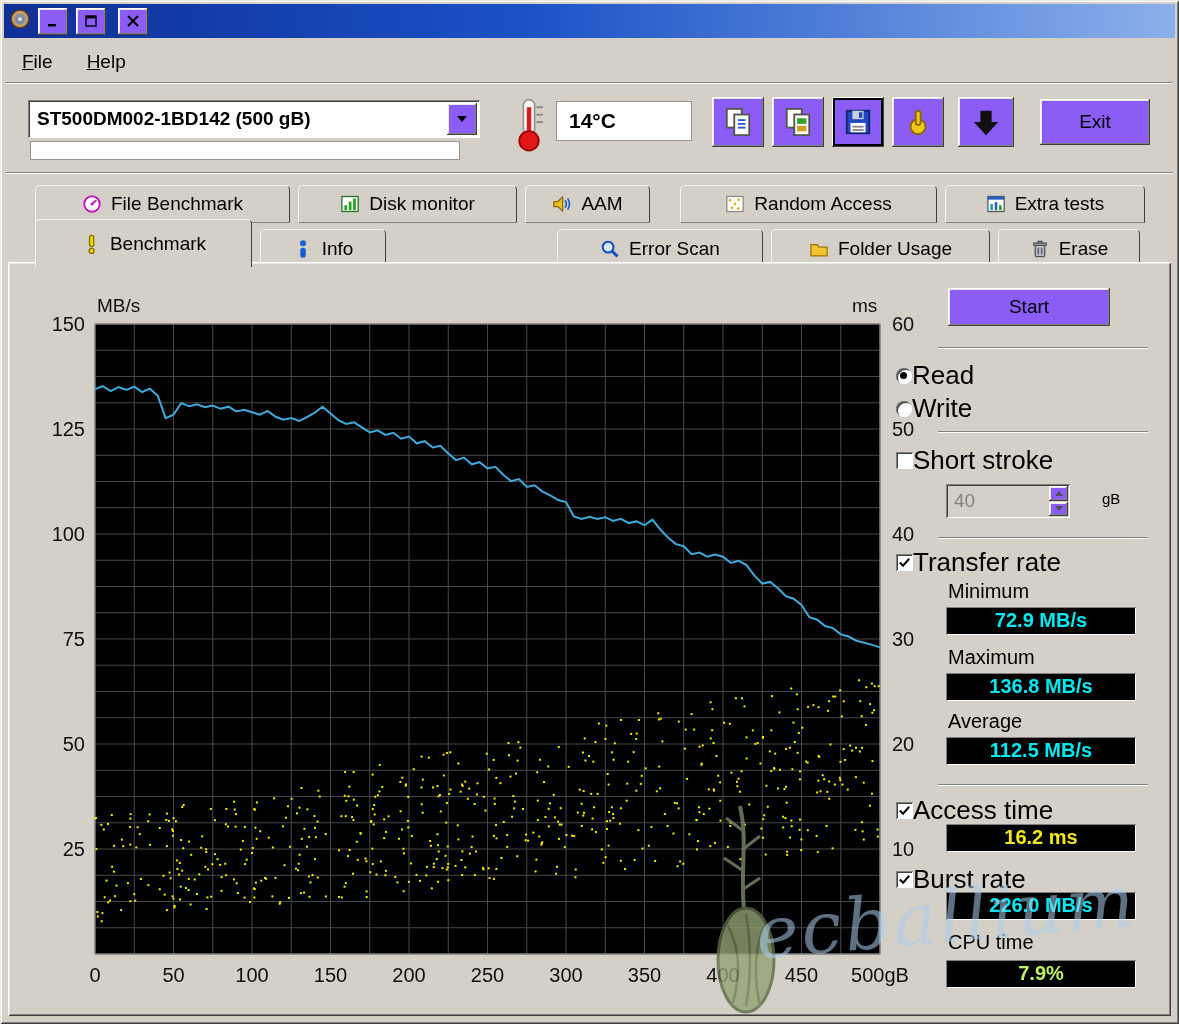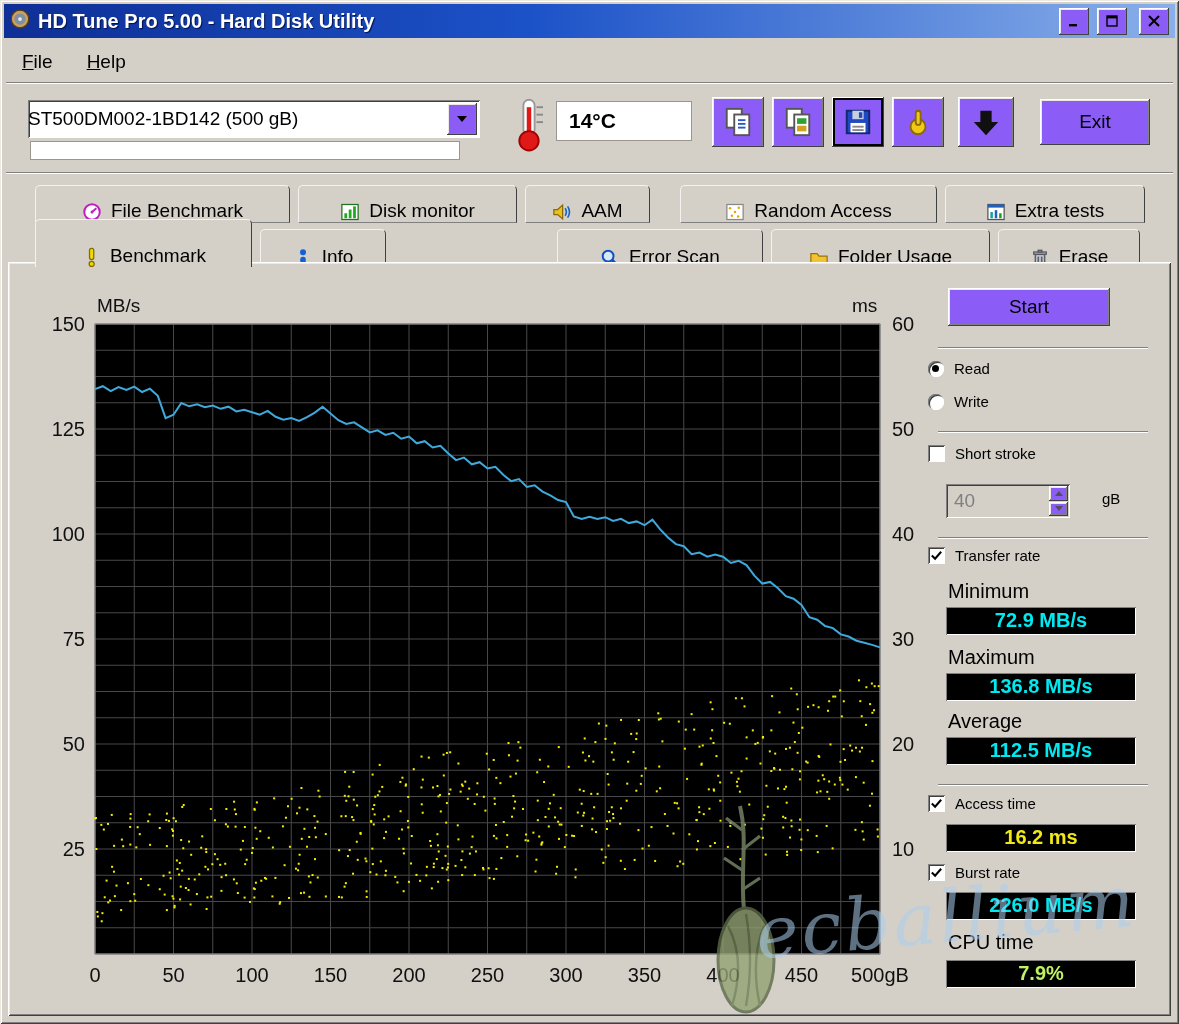--- a/index.html
+++ b/index.html
@@ -21,49 +21,49 @@
 
   
   .menubar{position:absolute;left:8px;top:44px;height:36px;display:flex;align-items:center;gap:6px}
   .menu-item{display:inline-block;font-size:19px;padding:5px 14px}
   .menu-item::first-letter{text-decoration:underline}
   .menu-divider{position:absolute;left:6px;top:82px;width:1167px}
   .toolbar-divider{position:absolute;left:6px;top:172px;width:1167px}
 
   
   .combo{position:absolute;left:28px;top:100px;width:452px;height:38px;display:flex;align-items:center}
-  .combo-text{flex:1;font-size:19px;font-weight:normal;white-space:nowrap;overflow:hidden}
+  .combo-text{flex:1;font-size:19px;font-weight:bold;padding-left:9px;white-space:nowrap;overflow:hidden}
   .combo-btn{width:30px;height:32px;margin-right:3px;display:flex;align-items:center;justify-content:center}
   .progress-strip{position:absolute;left:30px;top:141px;width:430px;height:19px;background:#fff;border:1px solid #9a968e}
   .thermo{position:absolute;left:506px;top:96px}
   .tempbox{position:absolute;left:556px;top:101px;width:136px;height:40px;background:#fff;border:1px solid #9a968e;
     display:flex;align-items:center;padding-left:12px;font-size:21px;font-weight:bold}
   .toolbtn{position:absolute;top:97px;width:52px;height:50px;display:flex;align-items:center;justify-content:center;cursor:default}
   .toolbtn.focused{outline:2px solid #000;outline-offset:-3px}
   .exitbtn{position:absolute;left:1040px;top:99px;width:110px;height:46px;display:flex;align-items:center;justify-content:center;font-size:19px}
 
   
-  .tab{position:absolute;display:flex;align-items:flex-end;justify-content:center;gap:9px;font-size:19px;
+  .tab{position:absolute;display:flex;align-items:center;justify-content:center;gap:9px;font-size:19px;
     background:#d4d0c8;border:1px solid;border-color:#f4f2ee #404040 #808080 #f4f2ee;
     border-top-left-radius:5px;border-top-right-radius:5px;cursor:default}
   .tab.row1{top:185px;height:38px}
   .tab.row2{top:229px;height:40px;border-bottom-color:#808080}
   .tab.active{top:219px;height:48px;z-index:6;border-bottom:none;font-size:19px}
   .tab-icon{display:flex;align-items:center}
 
   
   .panel{position:absolute;left:8px;top:262px;width:1163px;height:754px;background:#d4d0c8;z-index:4;
     box-shadow:inset 1px 1px #fff,inset -1px -1px #404040,inset 2px 2px #ece9e2,inset -2px -2px #808080}
   .chart-mount{position:absolute;left:0;top:0;width:935px;height:730px;pointer-events:none}
   svg.chart{font-family:"Liberation Sans",sans-serif}
 
   
   .startbtn{position:absolute;left:940px;top:26px;width:162px;height:38px;display:flex;align-items:center;justify-content:center;font-size:19px}
   .sep{position:absolute;left:930px;width:210px}
-  .ctl-row{position:absolute;left:920px;display:flex;align-items:center;gap:10px;font-size:15px}
+  .ctl-row{position:absolute;left:888px;display:flex;align-items:center;font-size:26px}
   .radio{width:16px;height:16px;border-radius:50%;background:#fff;
     box-shadow:inset 1px 1px #808080,inset -1px -1px #fff,inset 2px 2px #404040;position:relative}
   .radio .dot{display:none;position:absolute;left:4px;top:4px;width:7px;height:7px;border-radius:50%;background:#000}
   .radio.on .dot{display:block}
   .checkbox{width:17px;height:17px;background:#fff;
     box-shadow:inset 1px 1px #808080,inset -1px -1px #fff,inset 2px 2px #404040;
     display:flex;align-items:center;justify-content:center}
   .checkbox .mark{display:none}
   .checkbox.on .mark{display:block}
   .side-label{position:absolute;left:940px;font-size:20px}
@@ -91,21 +91,20 @@
 <div class="window">
 
   <div class="titlebar">
     <span>
       <svg viewBox="0 0 16 16" width="20" height="20">
           <circle cx="8" cy="8" r="7" fill="#c8a060" stroke="#5a3a10"></circle>
           <circle cx="8" cy="8" r="4.5" fill="#8090a0"></circle>
           <circle cx="8" cy="8" r="1.5" fill="#e8e8e8"></circle>
         </svg>
     </span>
-    <span class="title-text">HD Tune Pro 5.00 - Hard Disk Utility</span>
     <span class="winbtn raised">
       <svg width="16" height="14" viewBox="0 0 16 14">
           <rect x="3" y="10" width="8" height="2.4" fill="#000"></rect>
         </svg>
     </span>
     <span class="winbtn raised">
       <svg width="16" height="14" viewBox="0 0 16 14">
           <rect x="3" y="2" width="10" height="10" fill="none" stroke="#000" stroke-width="1.4"></rect>
           <rect x="3" y="2" width="10" height="2.4" fill="#000"></rect>
         </svg>

